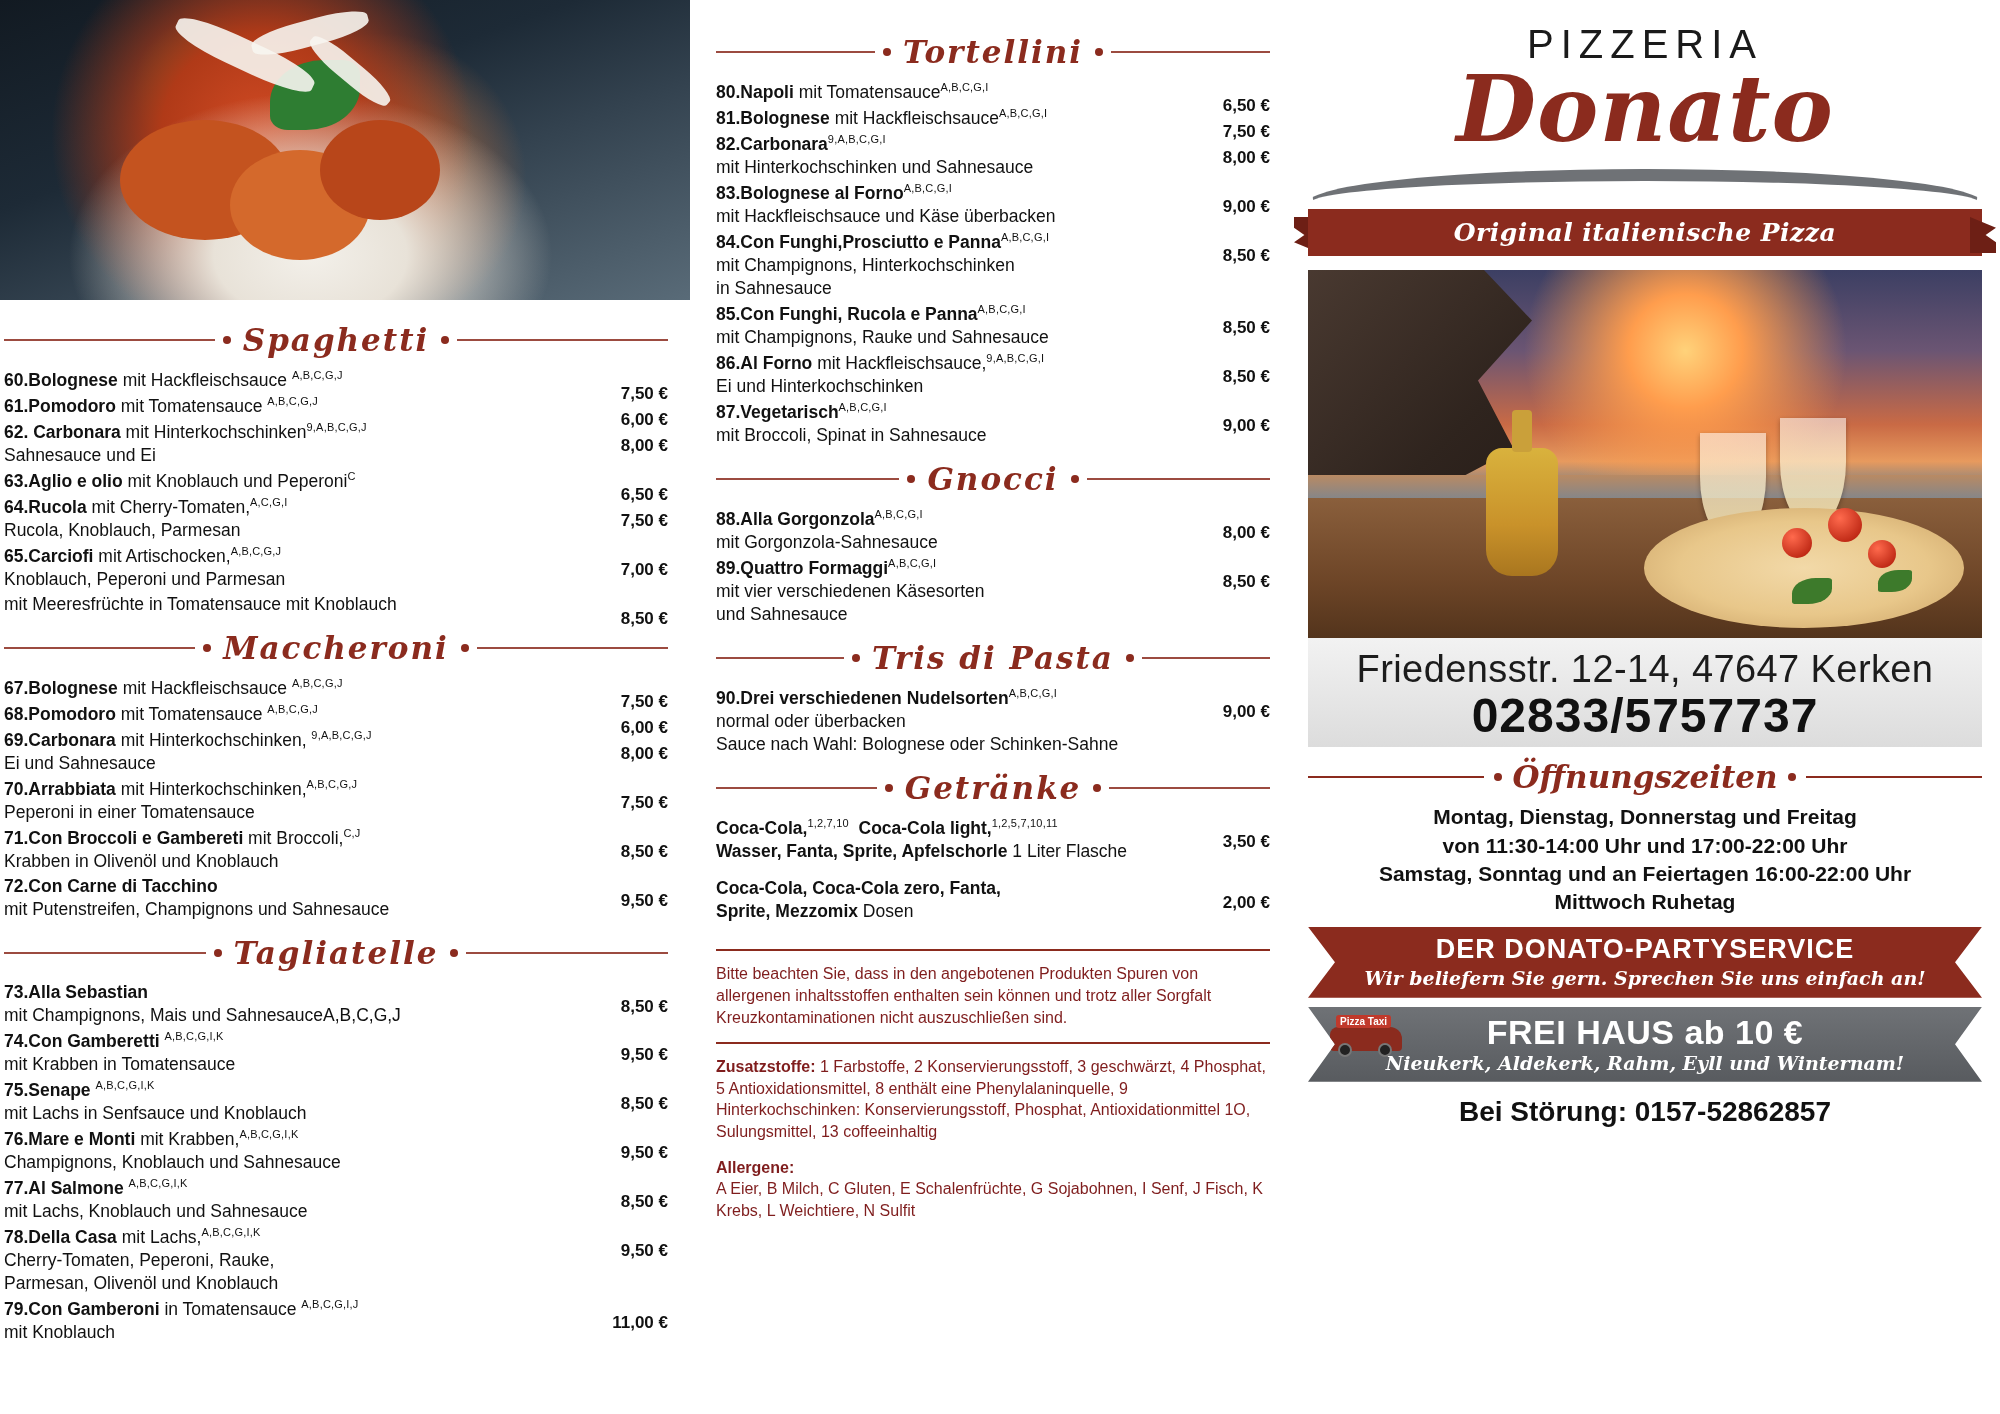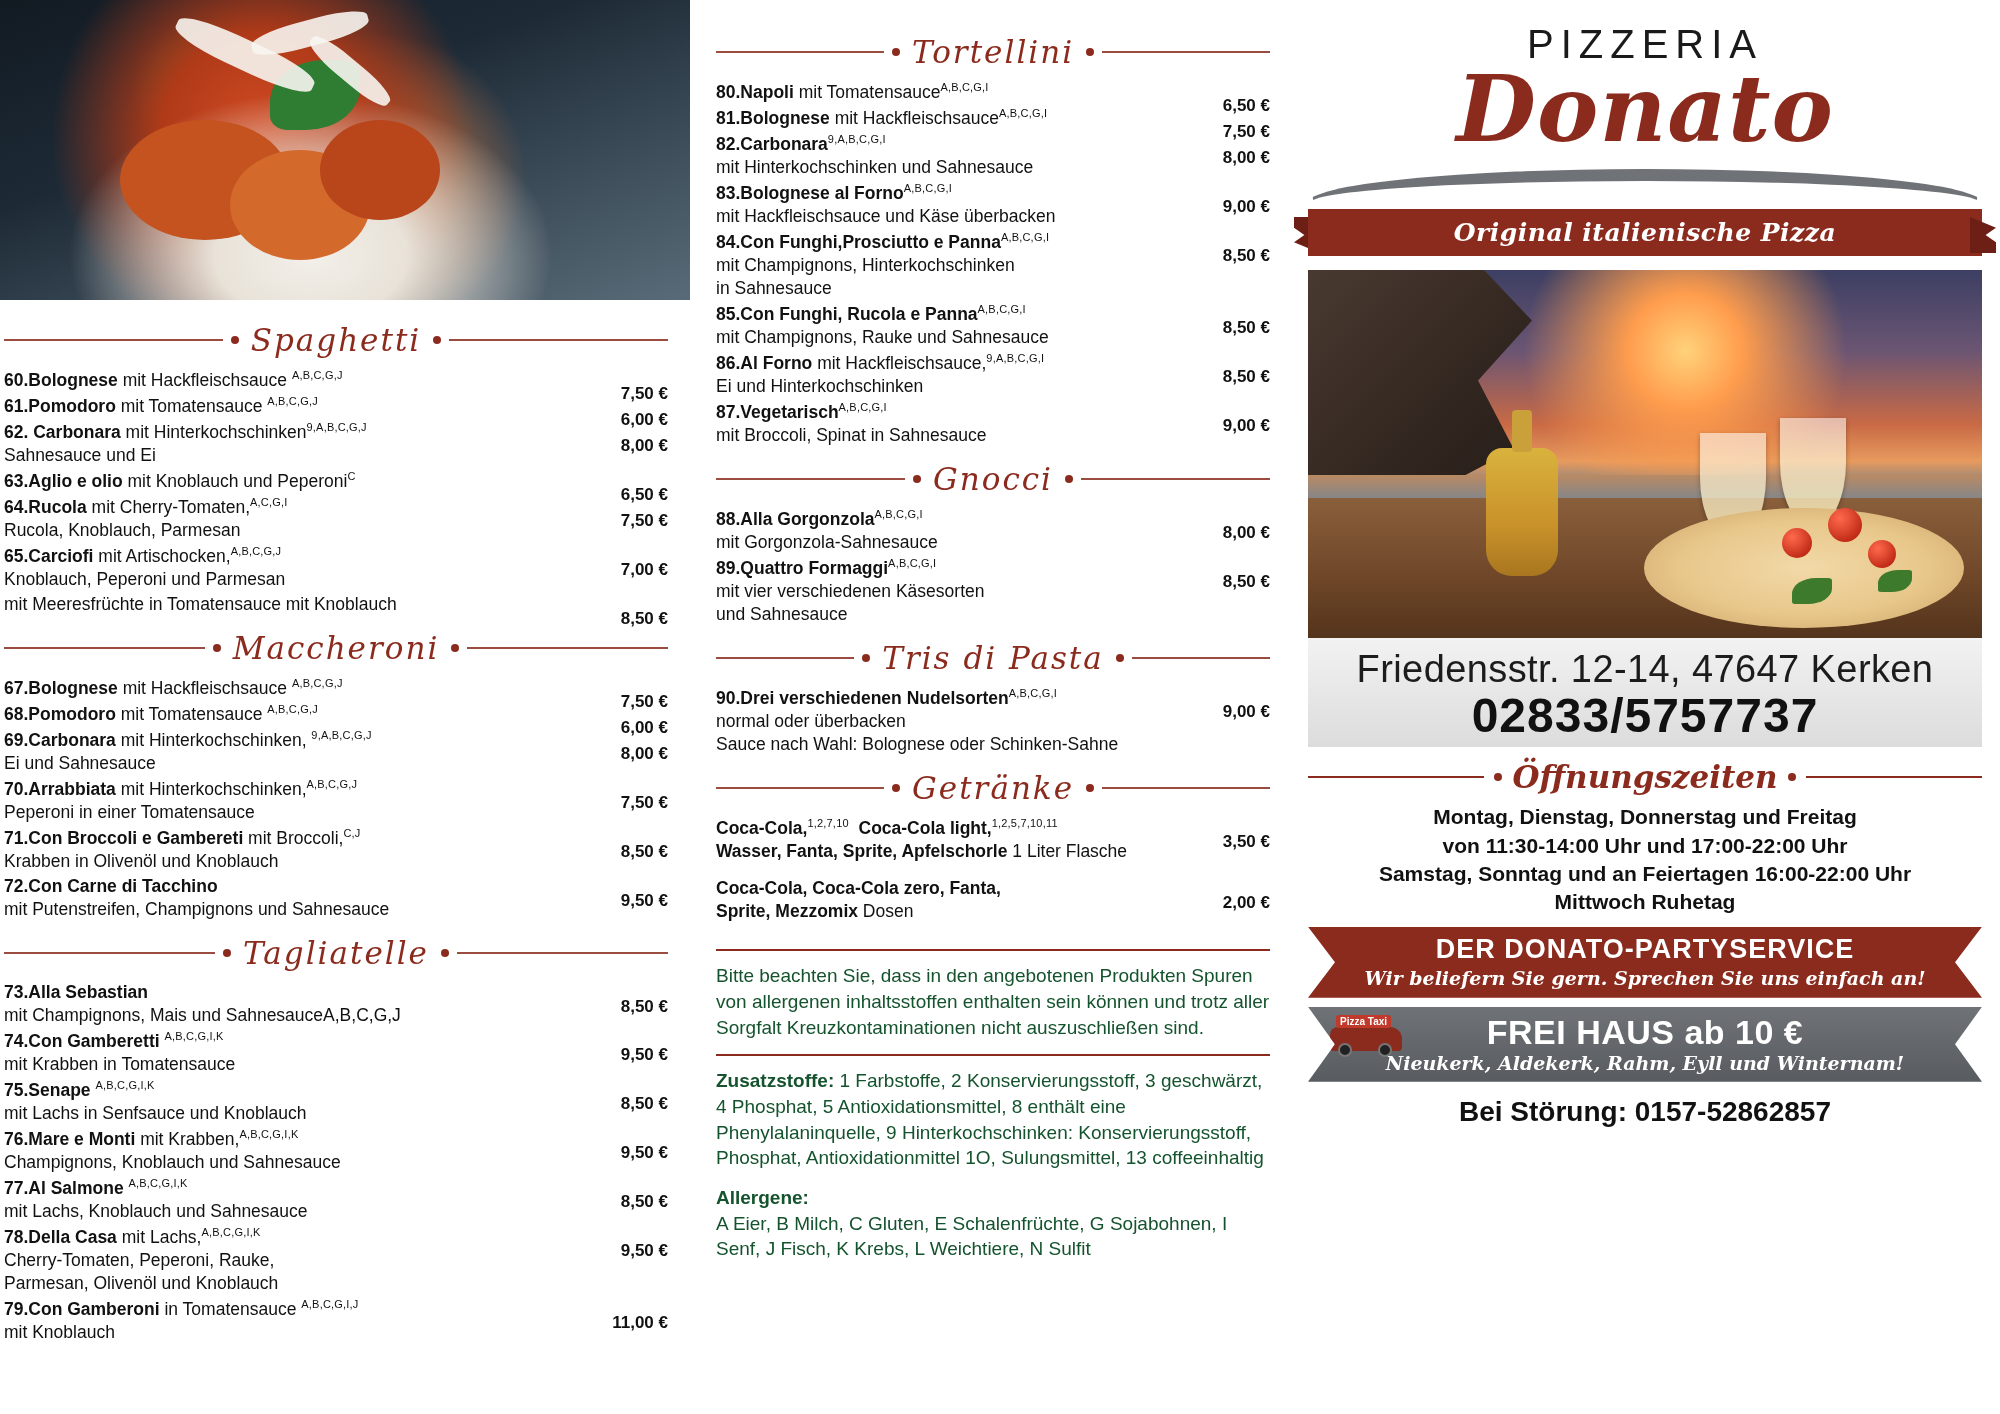--- a/index.html
+++ b/index.html
@@ -30,21 +30,21 @@
   .hero-pasta .cheese {
     position: absolute; background: #f7f5ef; border-radius: 40%;
     transform: rotate(25deg); opacity: .9;
   }
 
   .lcontent { padding: 8px 22px 0 4px; }
 
   
   .sec-head {
     display: flex; align-items: center; justify-content: space-between;
-    margin: 14px 0 10px 0; gap: 8px;
+    margin: 14px 0 10px 0; gap: 8px; font-weight: bold;
   }
   .sec-head .rule { flex: 1; height: 2px; background: #8b2b1e; opacity: .85; }
   .sec-head .dot { width: 8px; height: 8px; border-radius: 50%; background: #8b2b1e; flex: none; }
   .sec-title {
     font-family: "DejaVu Serif", serif;
     font-style: italic;
     color: #8b2b1e;
     font-size: 31px;
     letter-spacing: 2px;
     white-space: nowrap;
@@ -60,21 +60,21 @@
   .price {
     position: absolute; right: 0; top: 16px;
     font-weight: bold; font-size: 17px; color: #111; white-space: nowrap;
   }
 
   
   .col-mid { width: 600px; padding: 20px 20px 0 26px; position: relative; }
   .col-mid .item .line1, .col-mid .item .sub { padding-right: 110px; }
 
   .divider { height: 2px; background: #8b2b1e; margin: 14px 0 12px 0; }
-  .legal { font-size: 19px; color: #14532d; line-height: 1.35; }
+  .legal { font-size: 16px; color: #7f1d1d; line-height: 1.35; }
   .legal-title { font-weight: bold; }
 
   
   .col-right { width: 710px; position: relative; padding: 0 18px; }
   .brand { text-align: center; padding-top: 22px; }
   .brand .pizzeria {
     font-size: 40px; letter-spacing: 7px; color: #1a1a1a;
     font-family: "Liberation Sans", sans-serif;
   }
   .brand .donato {

